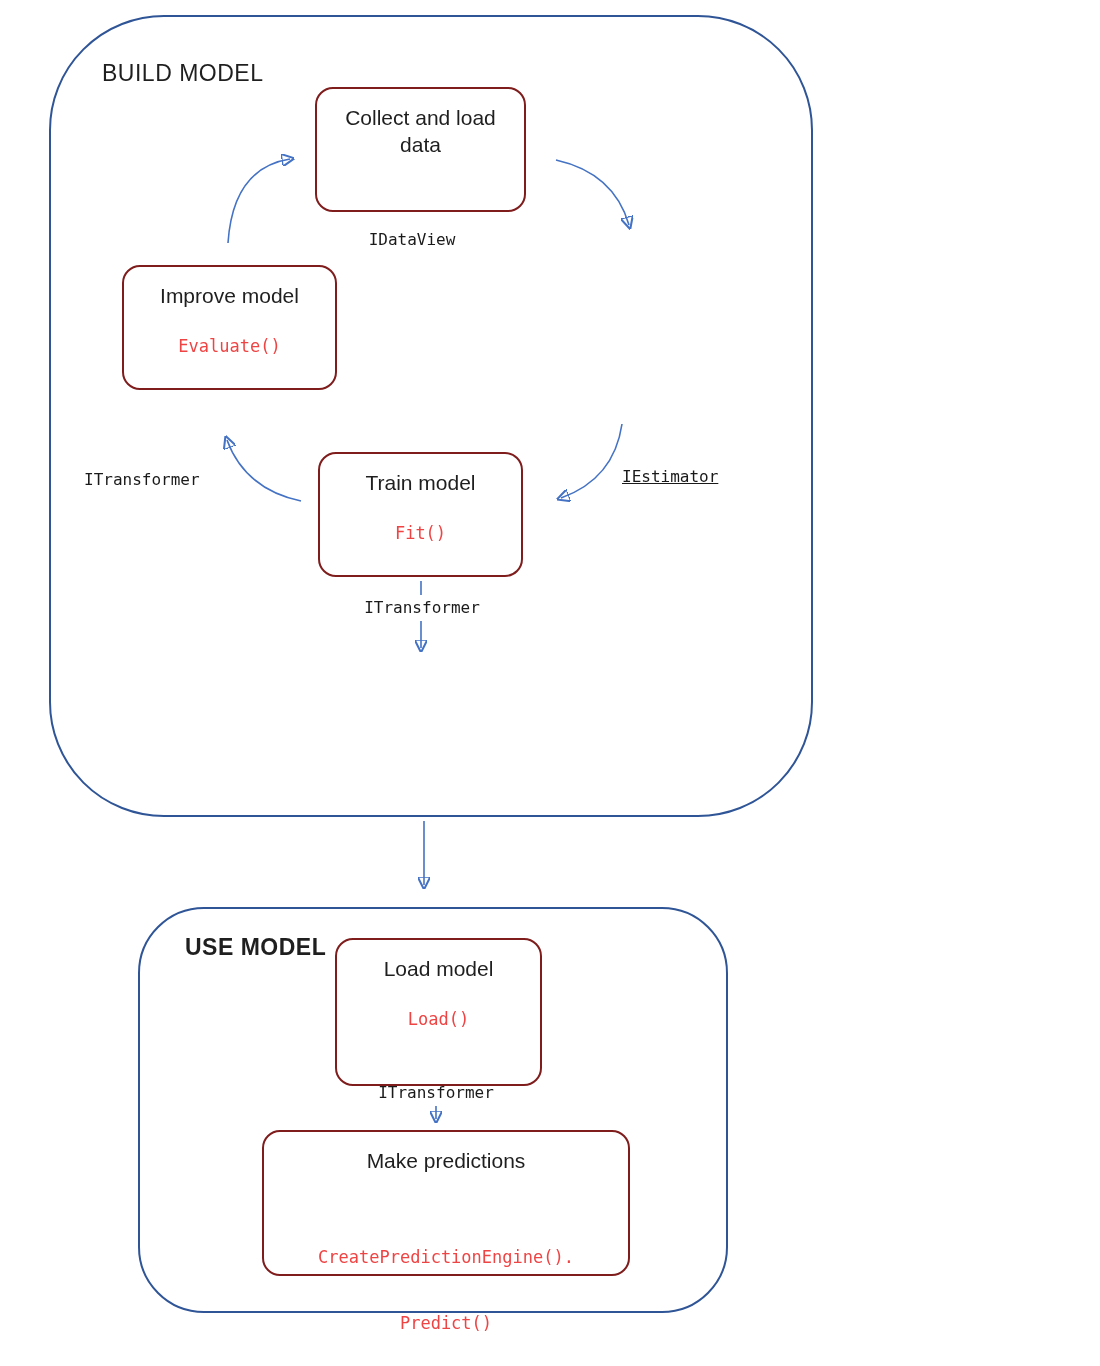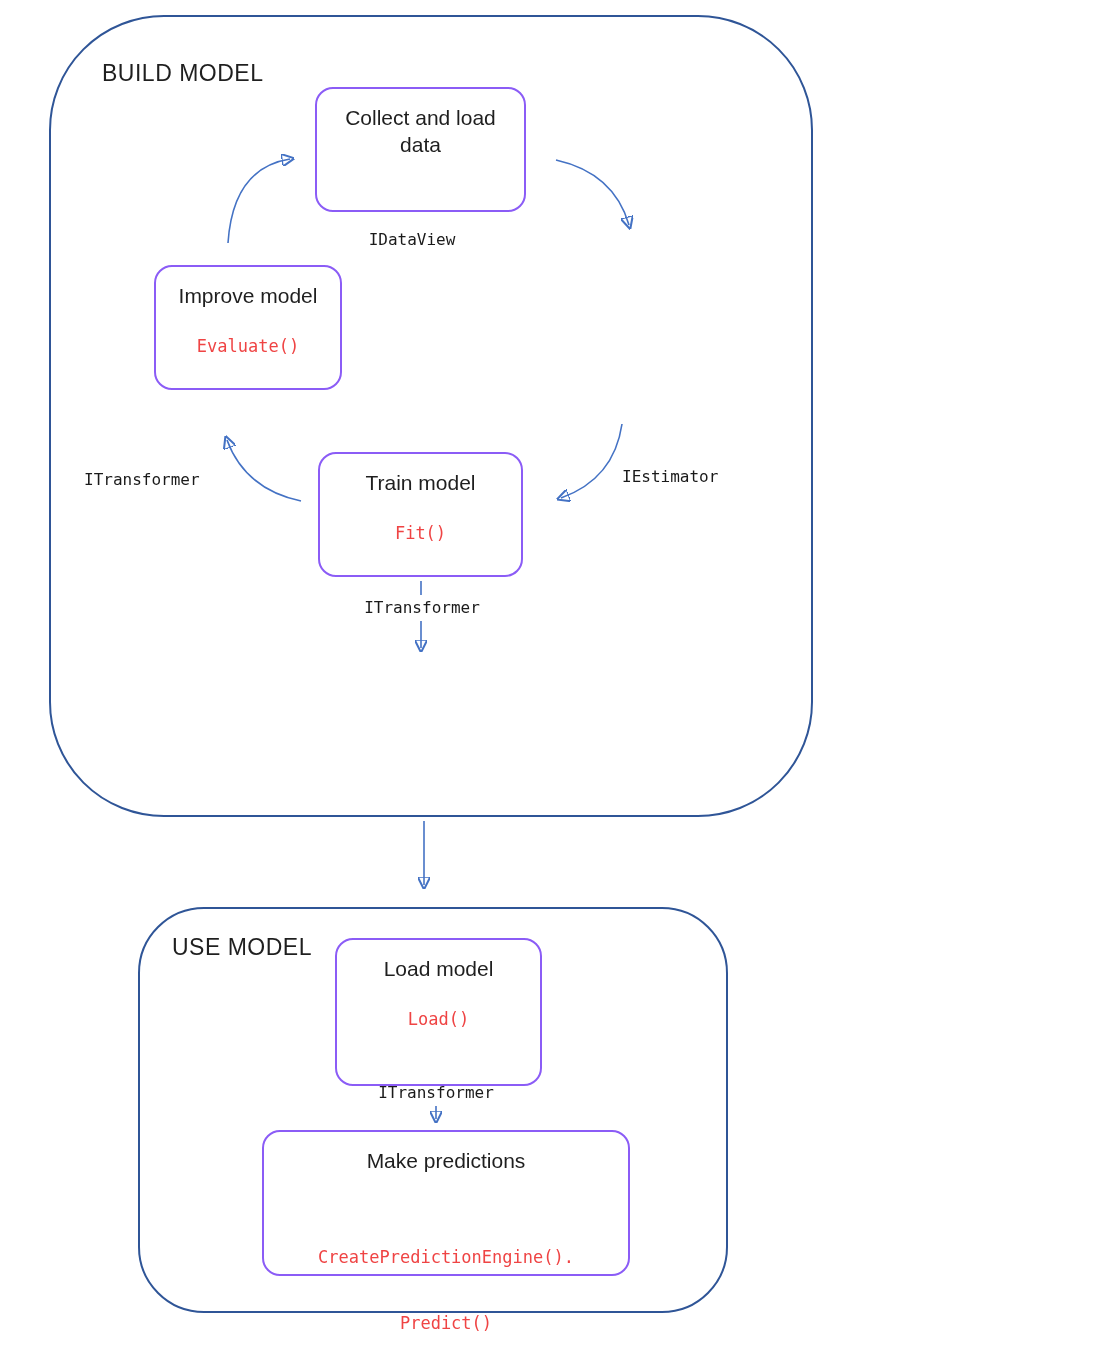--- a/index.html
+++ b/index.html
@@ -31,25 +31,25 @@
   }
 
   .section-label {
     position: absolute;
     font-size: 23px;
     letter-spacing: 0.5px;
     color: #1f1f1f;
     white-space: nowrap;
   }
   .section-label.build { left: 102px; top: 60px; }
-  .section-label.use   { left: 172px; top: 934px; }
+  .section-label.use   { left: 185px; top: 934px; font-weight: bold; }
 
   .node {
     position: absolute;
-    border: 2px solid #8b5cf6;
+    border: 2px solid #7f1d1d;
     border-radius: 18px;
     background: #ffffff;
     display: flex;
     flex-direction: column;
     align-items: center;
     padding-top: 15px;
     text-align: center;
   }
   .node-title {
     font-size: 21px;
@@ -59,39 +59,39 @@
   .node-code {
     margin-top: 26px;
     font-family: "DejaVu Sans Mono", monospace;
     font-size: 17px;
     line-height: 22px;
     color: #ef4444;
     white-space: pre;
   }
   .node.collect  { left: 315px; top: 87px;  width: 211px; height: 125px; }
   .node.collect .node-title { max-width: 170px; }
-  .node.improve  { left: 154px; top: 265px; width: 188px; height: 125px; align-items: center; }
+  .node.improve  { left: 122px; top: 265px; width: 215px; height: 125px; align-items: center; }
   .node.pipeline { left: 497px; top: 265px; width: 210px; height: 125px; }
   .node.train    { left: 318px; top: 452px; width: 205px; height: 125px; }
   .node.save     { left: 324px; top: 659px; width: 206px; height: 125px; }
   .node.load     { left: 335px; top: 938px; width: 207px; height: 148px; }
   .node.predict  { left: 262px; top: 1130px; width: 368px; height: 146px; }
   .node.predict .node-code { margin-top: 28px; }
 
   .edge-label {
     position: absolute;
     font-family: "DejaVu Sans Mono", monospace;
     font-size: 16px;
     color: #1a1a1a;
     white-space: nowrap;
   }
   .edge-label.centered { transform: translateX(-50%); }
   .edge-label.idataview         { left: 412px; top: 230px; text-align: center; }
   .edge-label.itransformer-loop { left: 84px;  top: 470px; }
-  .edge-label.iestimator        { left: 622px; top: 467px; }
+  .edge-label.iestimator        { left: 622px; top: 467px; text-decoration: underline; }
   .edge-label.itransformer-mid  { left: 422px; top: 598px; }
   .edge-label.itransformer-use  { left: 436px; top: 1083px; }
 
   svg.arrow-layer {
     position: absolute;
     left: 0; top: 0;
     width: 1100px; height: 1366px;
     pointer-events: none;
   }
   svg.arrow-layer path {

